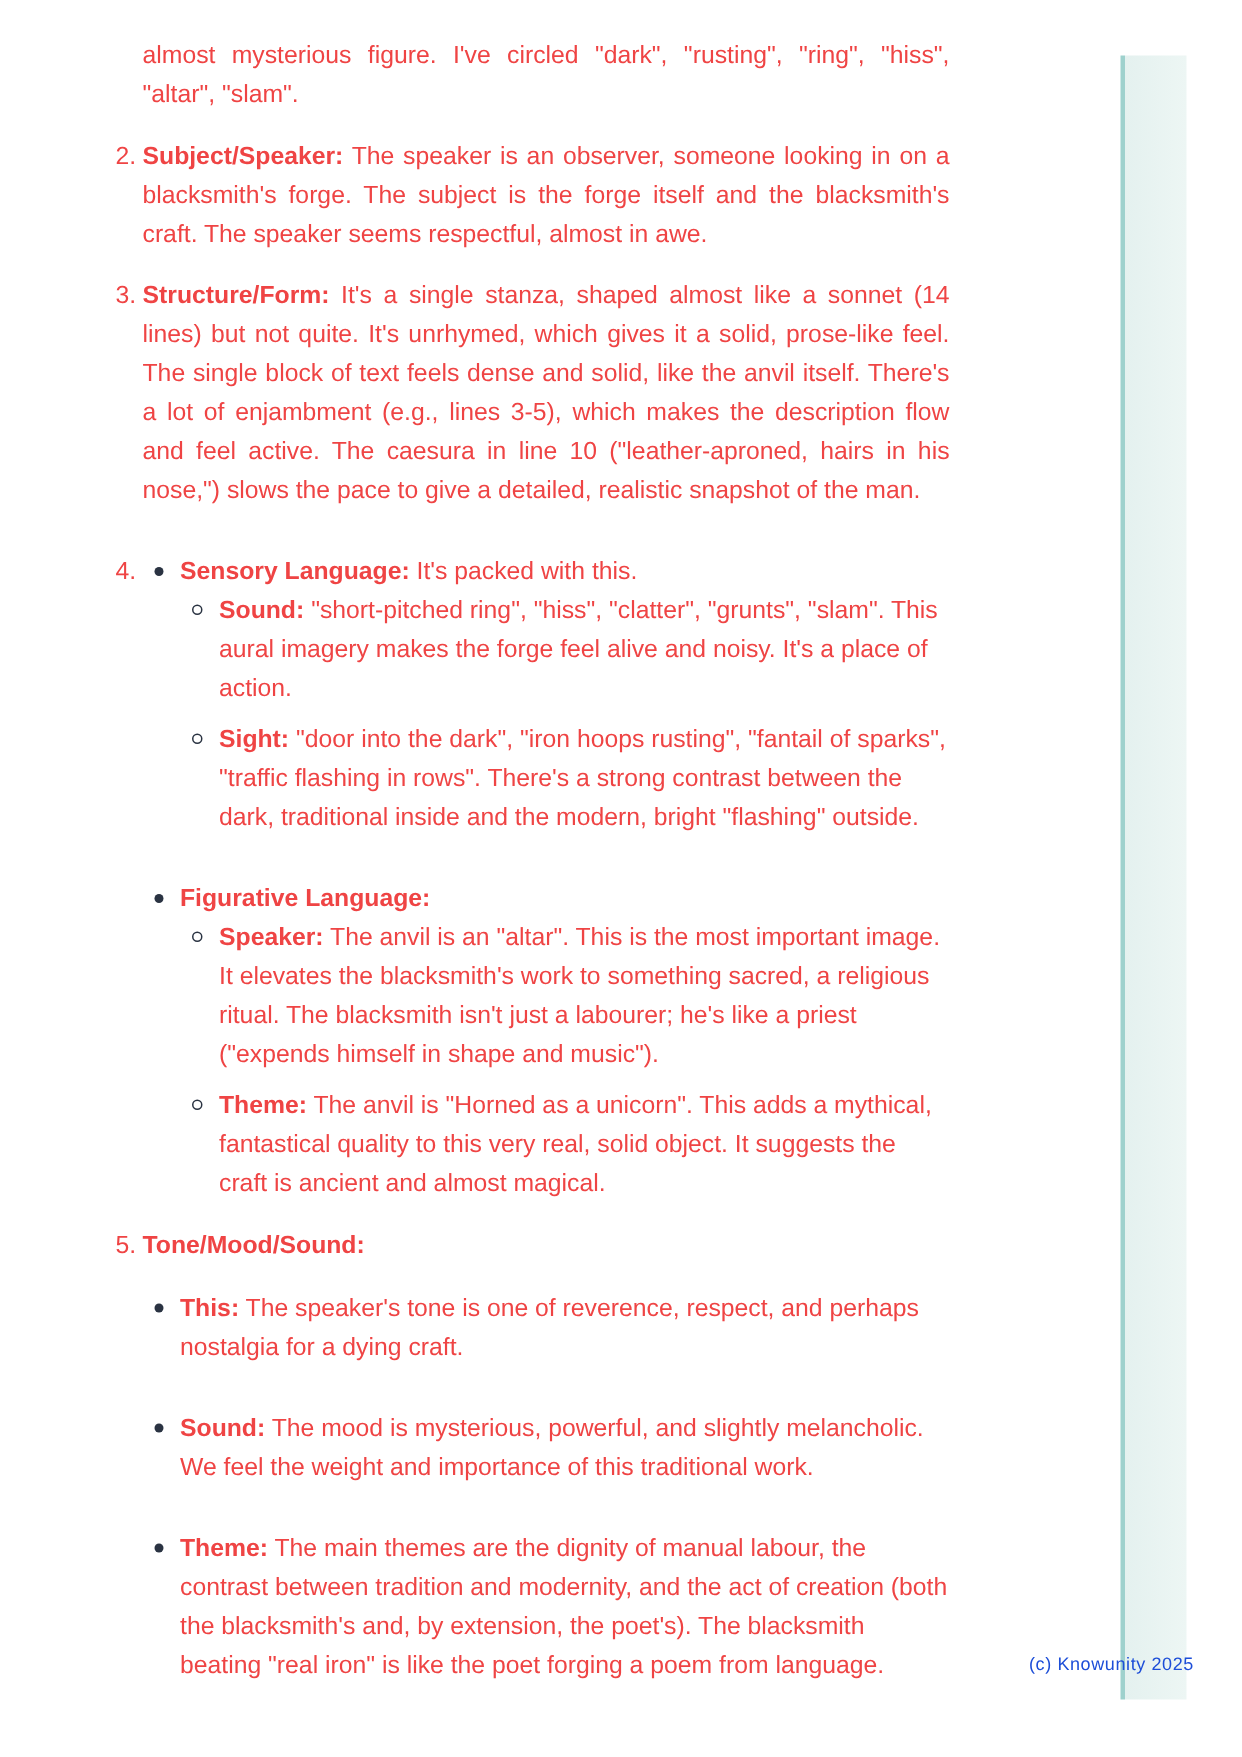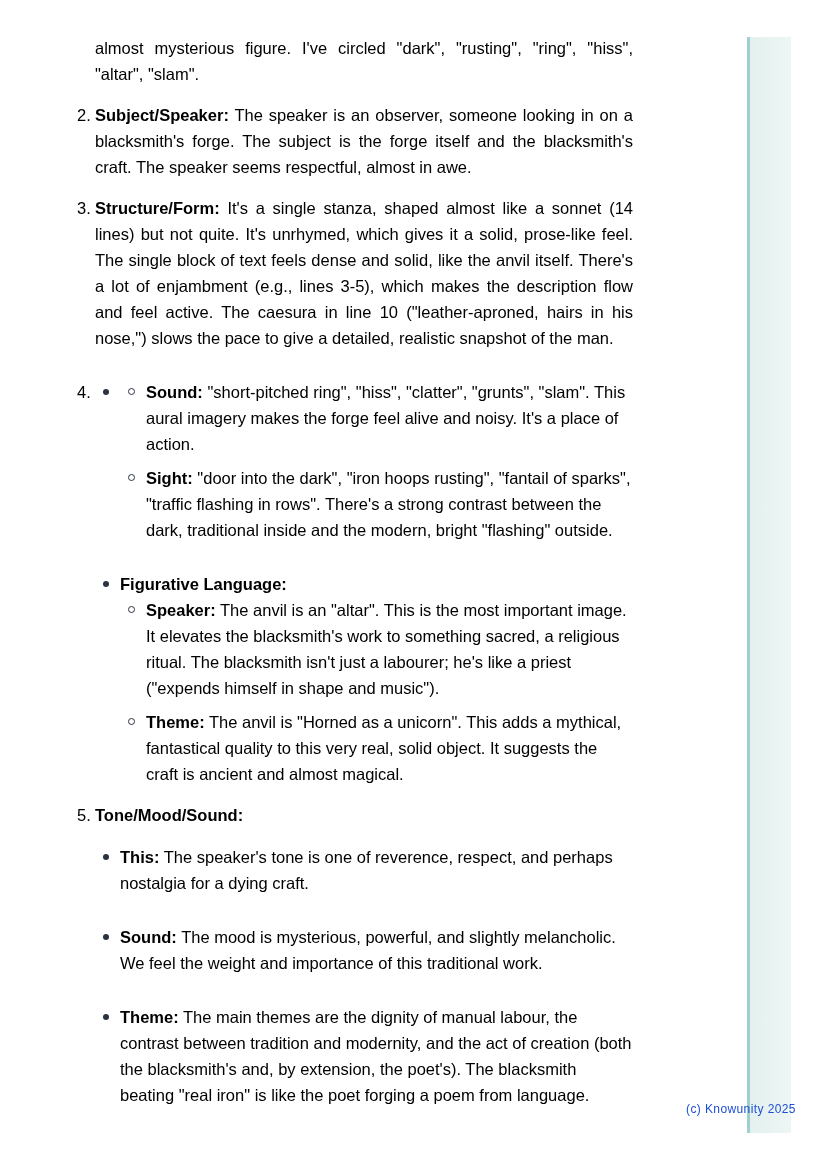--- a/index.html
+++ b/index.html
@@ -10,23 +10,23 @@
     width: 828px;
     height: 1171px;
     background: #ffffff;
     position: relative;
     overflow: hidden;
     font-family: "Liberation Sans", sans-serif;
   }
   .doc {
     position: absolute;
     left: 95px;
-    top: 35px;
+    top: 24px;
     width: 538px;
-    color: #000000;
+    color: #ef4444;
     font-size: 16.5px;
     line-height: 26px;
   }
   .para { margin: 0; }
   .justify { text-align: justify; }
   b { font-weight: bold; }
 
   .num-item { position: relative; margin-top: 15px; }
   .num-marker {
     position: absolute;
@@ -98,20 +98,21 @@
   <div class="num-item">
     <span class="num-marker">3.</span>
     <p class="para justify"><b>Structure/Form:</b> <span>It's a single stanza, shaped almost like a sonnet (14 lines) but not quite. It's unrhymed, which gives it a solid, prose-like feel. The single block of text feels dense and solid, like the anvil itself. There's a lot of enjambment (e.g., lines 3-5), which makes the description flow and feel active. The caesura in line 10 ("leather-aproned, hairs in his nose,") slows the pace to give a detailed, realistic snapshot of the man.</span></p>
   </div>
 
   <div class="num-item">
     <span class="num-marker">4.</span>
 
     <div class="b1">
       <span class="marker-dot"></span>
+      <p class="para"><b>Sensory Language:</b> <span>It's packed with this.</span></p>
 
       <div class="b2">
         <span class="marker-ring"></span>
         <p class="para"><b>Sound:</b> <span>"short-pitched ring", "hiss", "clatter", "grunts", "slam". This aural imagery makes the forge feel alive and noisy. It's a place of action.</span></p>
       </div>
 
       <div class="b2">
         <span class="marker-ring"></span>
         <p class="para"><b>Sight:</b> <span>"door into the dark", "iron hoops rusting", "fantail of sparks", "traffic flashing in rows". There's a strong contrast between the dark, traditional inside and the modern, bright "flashing" outside.</span></p>
       </div>

